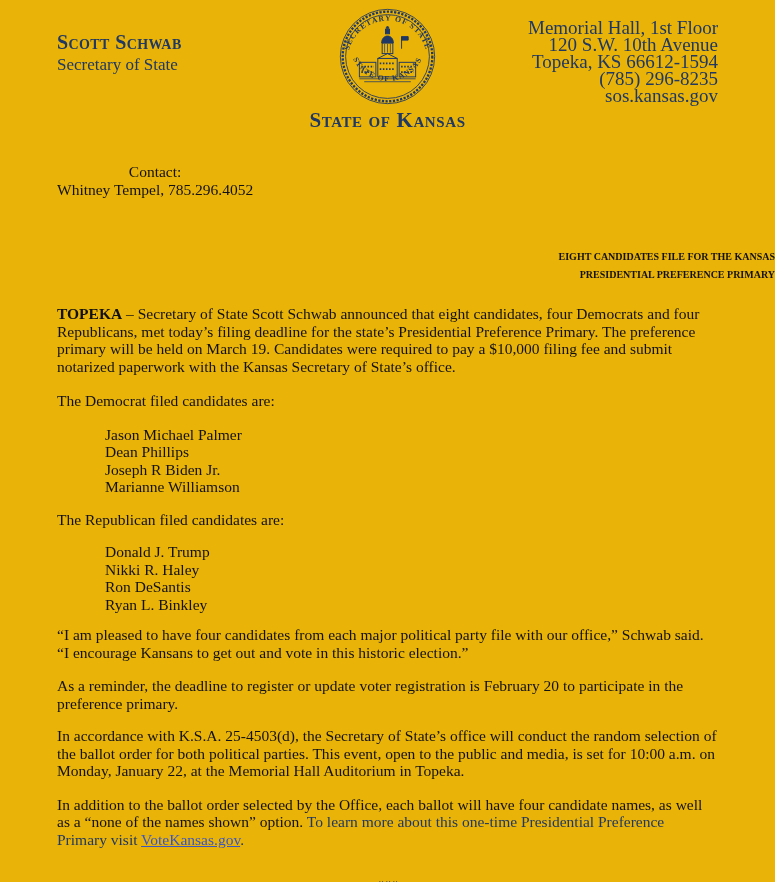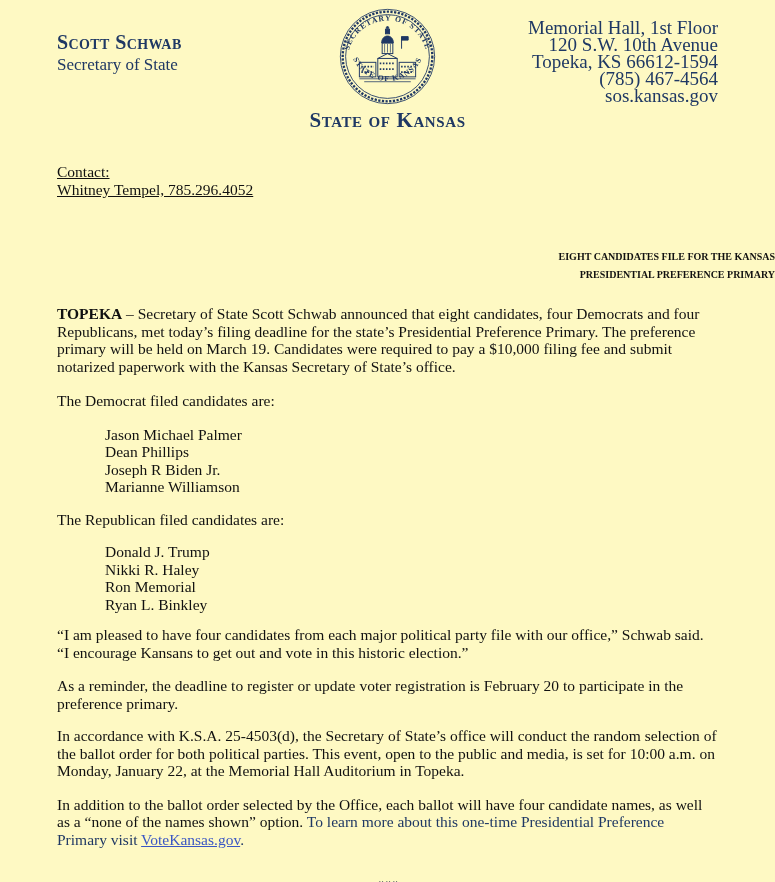--- a/index.html
+++ b/index.html
@@ -1,36 +1,36 @@
 <!DOCTYPE html>
 <html><head>
 <meta charset="utf-8">
 <style>
   html,body{margin:0;padding:0;background:#ffffff;}
   .page{
     position:relative;
     width:775px;height:882px;
-    background:#fef9c3;
+    background:#eab308;
     font-family:"Liberation Serif", serif;
     color:#1a1a1a;
     overflow:hidden;
   }
   
   .letterhead{position:relative;height:140px;}
   .lh-left{position:absolute;left:57px;top:30px;color:#1f3864;}
   .officer-name{font-size:20px;line-height:24px;font-weight:bold;font-variant:small-caps;letter-spacing:0.4px;}
   .officer-title{font-size:17px;line-height:22px;}
   .lh-center{position:absolute;left:0;right:0;top:8px;text-align:center;}
   .seal{display:block;margin:0 auto;}
   .state-title{margin-top:3px;color:#1f3864;font-weight:bold;font-size:21px;line-height:24px;font-variant:small-caps;letter-spacing:0.6px;}
   .lh-right{position:absolute;right:57px;top:19px;text-align:right;color:#1f3864;font-size:19px;line-height:17px;}
   
   .release-row{display:flex;justify-content:space-between;margin:23px 57px 0 57px;font-size:15.5px;line-height:18px;color:#111;}
   .release-label{font-weight:bold;}
-  .release-right{text-align:left;text-decoration:underline;}
+  .release-right{text-align:center;}
   
   .headline{margin-top:49px;text-align:right;font-weight:bold;font-size:10px;line-height:18px;color:#111;}
   
   .content{margin:0 57px;font-size:15.5px;line-height:17.5px;color:#111;}
   .content p{margin:0;}
   .p-lead{margin-top:21px !important;}
   .dem-intro{margin-top:17px !important;}
   .cand-list{list-style:none;margin:16px 0 0 0;padding:0 0 0 48px;}
   .cand-list.rep{margin-top:15px;}
   .rep-intro{margin-top:15px !important;}
@@ -89,21 +89,21 @@
           <path d="M64.5,29.5 h6.8 v3.6 h-6.8 z" fill="#1f3864"></path>
         </g>
       </svg>
       <div class="state-title">State of Kansas</div>
     </div>
 
     <div class="lh-right">
       <div>Memorial Hall, 1st Floor</div>
       <div>120 S.W. 10th Avenue</div>
       <div>Topeka, KS 66612-1594</div>
-      <div>(785) 467-4564</div>
+      <div>(785) 296-8235</div>
       <div>sos.kansas.gov</div>
     </div>
   </div>
 
   <div class="release-row">
     <div class="release-right">
       <div>Contact:</div>
       <div>Whitney Tempel, 785.296.4052</div>
     </div>
   </div>
@@ -122,21 +122,21 @@
       <li>Jason Michael Palmer</li>
       <li>Dean Phillips</li>
       <li>Joseph R Biden Jr.</li>
       <li>Marianne Williamson</li>
     </ul>
 
     <p class="rep-intro">The Republican filed candidates are:</p>
     <ul class="cand-list rep">
       <li>Donald J. Trump</li>
       <li>Nikki R. Haley</li>
-      <li>Ron Memorial</li>
+      <li>Ron DeSantis</li>
       <li>Ryan L. Binkley</li>
     </ul>
 
     <p class="p-quote">“I am pleased to have four candidates from each major political party file with our office,” Schwab said. “I encourage Kansans to get out and vote in this historic election.”</p>
 
     <p class="p-reminder">As a reminder, the deadline to register or update voter registration is February 20 to participate in the preference primary.</p>
 
     <p class="p-ksa">In accordance with K.S.A. 25-4503(d), the Secretary of State’s office will conduct the random selection of the ballot order for both political parties. This event, open to the public and media, is set for 10:00 a.m. on Monday, January 22, at the Memorial Hall Auditorium in Topeka.</p>
 
     <p class="p-final"><span>In addition to the ballot order selected by the Office, each ballot will have four candidate names, as well as a “none of the names shown” option. </span><span class="navy">To learn more about this one-time Presidential Preference Primary visit </span><a class="link">VoteKansas.gov</a><span class="navy">.</span></p>

